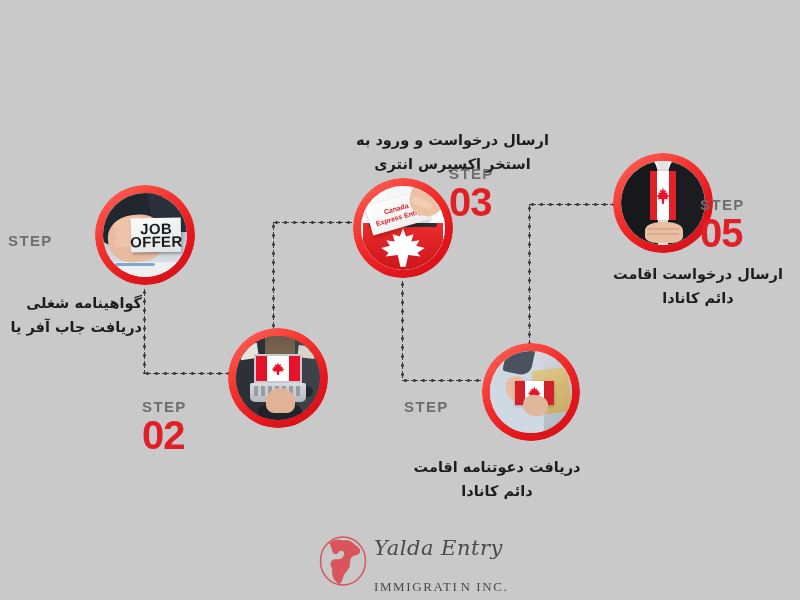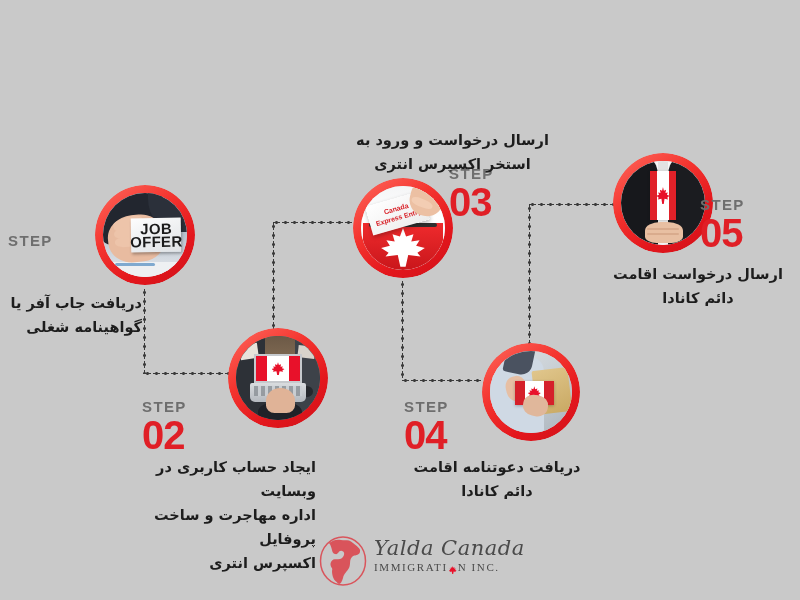--- a/index.html
+++ b/index.html
@@ -233,26 +233,27 @@
     font-family: "DejaVu Serif", serif;
     font-style: italic;
     font-size: 21px;
     line-height: 25px;
     letter-spacing: .5px;
     white-space: nowrap;
   }
   .logo-sub {
     color: #4a4a4a;
     font-family: "Liberation Serif", serif;
-    font-size: 11px;
+    font-size: 13px;
     letter-spacing: 1.6px;
     line-height: 13px;
     display: flex;
     align-items: flex-end;
     white-space: nowrap;
+    margin-top: 19px;
   }
   .logo-sub .leafdot {
     display: inline-block;
     width: 8px;
     height: 8px;
     margin: 0 1px;
   }
 </style>
 </head>
 <body>
@@ -287,22 +288,22 @@
       <div class="sc1-card">
         <span>JOB</span>
         <span>OFFER</span>
       </div>
     </div>
   </div>
   <div class="stepnum" style="left:8px; top:232px; width:82px;">
     <span class="lbl">STEP</span>
   </div>
   <div class="caption" style="left:0px; top:291px; width:142px; text-align:right; padding-right:8px;">
+    <div>گواهینامه شغلی</div>
     <div>دریافت جاب آفر یا</div>
-    <div>گواهینامه شغلی</div>
   </div>
 
   <div class="circle" style="left:228px; top:328px; width:100px; height:100px;">
     <div class="ring"></div>
     <div class="photo">
       <div class="sc2-bg"></div>
       <div class="sc2-desk"></div>
       <div class="sc2-desk2"></div>
       <div class="sc2-desk3"></div>
       <div class="sc2-paper1"></div>
@@ -318,25 +319,20 @@
       <div class="sc2-base"></div>
       <div class="sc2-keys"></div>
       <div class="sc2-arm"></div>
       <div class="sc2-hand"></div>
     </div>
   </div>
   <div class="stepnum" style="left:142px; top:398px; width:82px;">
     <span class="lbl">STEP</span>
     <span class="num">02</span>
   </div>
-  <div class="caption" style="left:100px; top:455px; width:216px; text-align:right;">
-    <div>ایجاد حساب کاربری در وبسایت</div>
-    <div>اداره مهاجرت و ساخت پروفایل</div>
-    <div>اکسپرس انتری</div>
-  </div>
 
   <div class="circle" style="left:353px; top:178px; width:100px; height:100px;">
     <div class="ring"></div>
     <div class="photo">
       <div class="sc3-bg"></div>
       <div class="sc3-redbox"></div>
       <div class="sc3-leaf"></div>
       <div class="sc3-slot"></div>
       <div class="sc3-paper">
         <span>Canada</span>
@@ -368,21 +364,20 @@
         <div class="mid">
             <div class="leaf" style="width:13px;height:13px;"></div>
           </div>
         <div class="band"></div>
       </div>
       <div class="sc4-hand2"></div>
     </div>
   </div>
   <div class="stepnum" style="left:404px; top:398px; width:82px;">
     <span class="lbl">STEP</span>
-    <span class="num">04</span>
   </div>
   <div class="caption" style="left:404px; top:455px; width:186px; text-align:center;">
     <div>دریافت دعوتنامه اقامت</div>
     <div>دائم کانادا</div>
   </div>
 
   <div class="circle" style="left:613px; top:153px; width:100px; height:100px;">
     <div class="ring"></div>
     <div class="photo">
       <div class="sc5-bg"></div>
@@ -414,21 +409,21 @@
   <div class="logo">
     <svg class="logo-globe" viewBox="0 0 100 100">
       <path d="M50 2 C74 2 95 22 95 50 C95 78 74 98 50 98 C26 98 5 78 5 50 C5 22 26 2 50 2 Z" fill="none" stroke="#d9555c" stroke-width="3"></path>
       <path d="M22 14 C30 24 26 34 34 36 C42 38 40 28 48 30 C56 32 52 44 44 46 C36 48 30 44 26 52
                C22 60 30 66 34 74 C38 82 34 90 40 95 C44 98 48 92 50 84 C52 74 58 72 62 64
                C66 56 62 48 68 42 C74 36 82 40 84 32 C86 24 76 20 70 14 C62 6 54 10 46 8 C38 6 30 8 22 14 Z" fill="#d9545b"></path>
       <path d="M30 60 C38 58 44 66 46 76 C48 86 44 94 38 92 C32 90 28 80 28 70 Z" fill="#d9545b"></path>
       <path d="M72 20 C78 22 82 28 80 34 C78 40 72 40 70 34 C68 28 68 22 72 20 Z" fill="#d9545b"></path>
     </svg>
     <div class="logo-text">
-      <div class="logo-name">Yalda Canada</div>
+      <div class="logo-name">Yalda Entry</div>
       <div class="logo-sub">
         <span>IMMIGRATI</span>
         <span class="leafdot leaf"></span>
         <span>N INC.</span>
       </div>
     </div>
   </div>
 
 </div>
 

